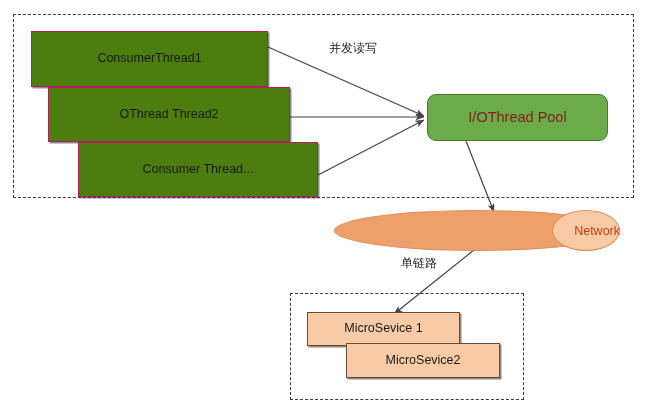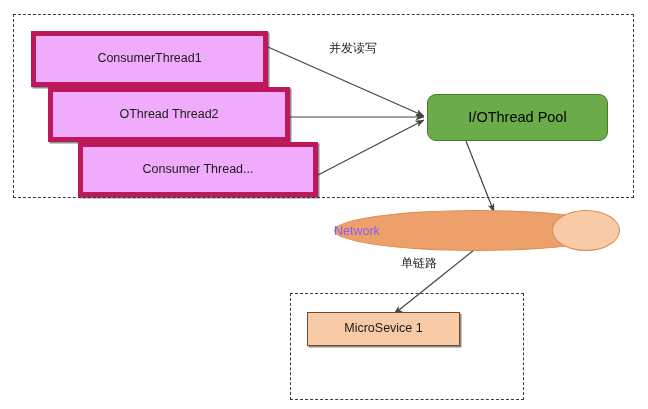--- a/index.html
+++ b/index.html
@@ -29,29 +29,29 @@
     display: flex;
     align-items: center;
     justify-content: center;
     text-align: center;
     color: #1a1a1a;
     font-size: 12.5px;
     line-height: 1.1;
     white-space: nowrap;
   }
   .thread-box {
-    background: #f0abfc;
-    border: 5px solid #be185d;
+    background: #4d7c0f;
+    border: 1px solid #be185d;
     box-shadow: 1.5px 1.5px 0 rgba(40,45,55,0.55);
   }
   .pool-box {
     background: #6cab49;
     border: 1.5px solid #477a2d;
     border-radius: 9px;
-    color: #000000;
+    color: #7f1d1d;
     font-size: 14.5px;
   }
   .service-box {
     background: #f8cba6;
     border: 1px solid #6b4a30;
     box-shadow: 1.5px 1.5px 0 rgba(80,55,35,0.6);
     font-size: 12.5px;
     align-items: center;
   }
   .cylinder {
@@ -73,23 +73,23 @@
     background: #f8cba6;
     border: 1px solid #d98a52;
     border-radius: 50%;
     box-sizing: border-box;
   }
   .cyl-label {
     position: absolute;
     width: 100%;
     top: 50%;
     transform: translateY(-50%);
-    text-align: left;
+    text-align: right;
     font-size: 12.5px;
-    color: #8b5cf6;
+    color: #c2410c;
     z-index: 3;
   }
   .edge-label {
     position: absolute;
     font-size: 12px;
     color: #1a1a1a;
     white-space: nowrap;
     font-family: "DejaVu Sans", "Liberation Sans", sans-serif;
   }
   svg.edges {
@@ -147,19 +147,22 @@
   <div class="cylinder" style="left:334px; top:210px; width:286px; height:41px; z-index:8;">
     <div class="cyl-body"></div>
     <div class="cyl-cap" style="right:0px; top:0px; width:68px; height:41px;"></div>
     <div class="cyl-label">Network</div>
   </div>
 
   <div class="node service-box" style="left:307px; top:312px; width:153px; height:34px; z-index:9;">
     <span>MicroSevice 1</span>
   </div>
 
+  <div class="node service-box" style="left:346px; top:343px; width:154px; height:35px; z-index:10;">
+    <span>MicroSevice2</span>
+  </div>
 
   <div class="edge-label" style="left:329px; top:40px;">并发读写</div>
 
 
   <div class="edge-label" style="left:361px; top:255px;margin-left:40px;">单链路</div>
 
 </div>
 
 </body></html>

